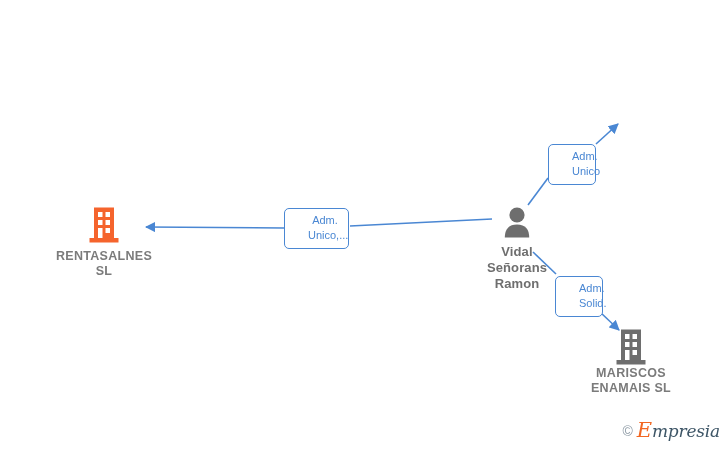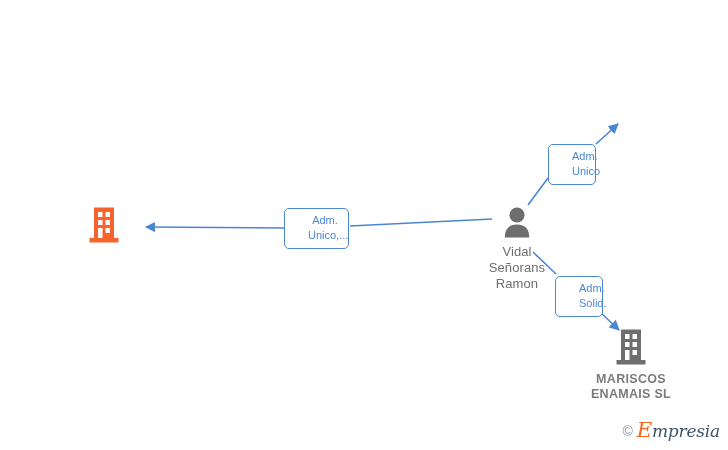--- a/index.html
+++ b/index.html
@@ -56,23 +56,23 @@
     line-height: 0;
   }
 
   
   #node-rentasalnes { left: 29px; top: 206px; }
   #node-abertalar   { left: 556px; top: 60px; }
   #node-mariscos    { left: 556px; top: 328px; }
   #node-vidal       { left: 442px; top: 206px; }
 
   #node-abertalar .node-label { margin-bottom: 6px; }
-  #node-mariscos .node-label  { margin-top: 6px; }
+  #node-mariscos .node-label  { }
   #node-rentasalnes .node-label { margin-top: 5px; }
-  #node-vidal .node-label { margin-top: 4px; }
+  #node-vidal .node-label { margin-top: 4px; font-weight: bold; }
 
   
   .edge-label {
     position: absolute;
     box-sizing: border-box;
     border: 1.4px solid #4a87d3;
     border-radius: 5px;
     background: #ffffff;
     color: #4a87d3;
     font-size: 11px;
@@ -147,20 +147,22 @@
         <rect x="7" y="1.5" width="20" height="30.5" fill="#f5642d"></rect>
         <rect x="2.5" y="32" width="29" height="4.5" fill="#f5642d"></rect>
         <rect x="11" y="6" width="4.5" height="5" fill="#ffffff"></rect>
         <rect x="18.5" y="6" width="4.5" height="5" fill="#ffffff"></rect>
         <rect x="11" y="14" width="4.5" height="5" fill="#ffffff"></rect>
         <rect x="18.5" y="14" width="4.5" height="5" fill="#ffffff"></rect>
         <rect x="11" y="22" width="4.5" height="10" fill="#ffffff"></rect>
         <rect x="18.5" y="22" width="4.5" height="5" fill="#ffffff"></rect>
       </svg>
     </span>
+    <span class="node-label">RENTASALNES
+SL</span>
   </div>
 
 
   <div class="node" id="node-mariscos">
     <span class="icon-wrap">
       <svg width="34" height="38" viewBox="0 0 34 38" xmlns="http://www.w3.org/2000/svg" aria-hidden="true">
         <rect x="7" y="1.5" width="20" height="30.5" fill="#6e6e6e"></rect>
         <rect x="2.5" y="32" width="29" height="4.5" fill="#6e6e6e"></rect>
         <rect x="11" y="6" width="4.5" height="5" fill="#ffffff"></rect>
         <rect x="18.5" y="6" width="4.5" height="5" fill="#ffffff"></rect>

